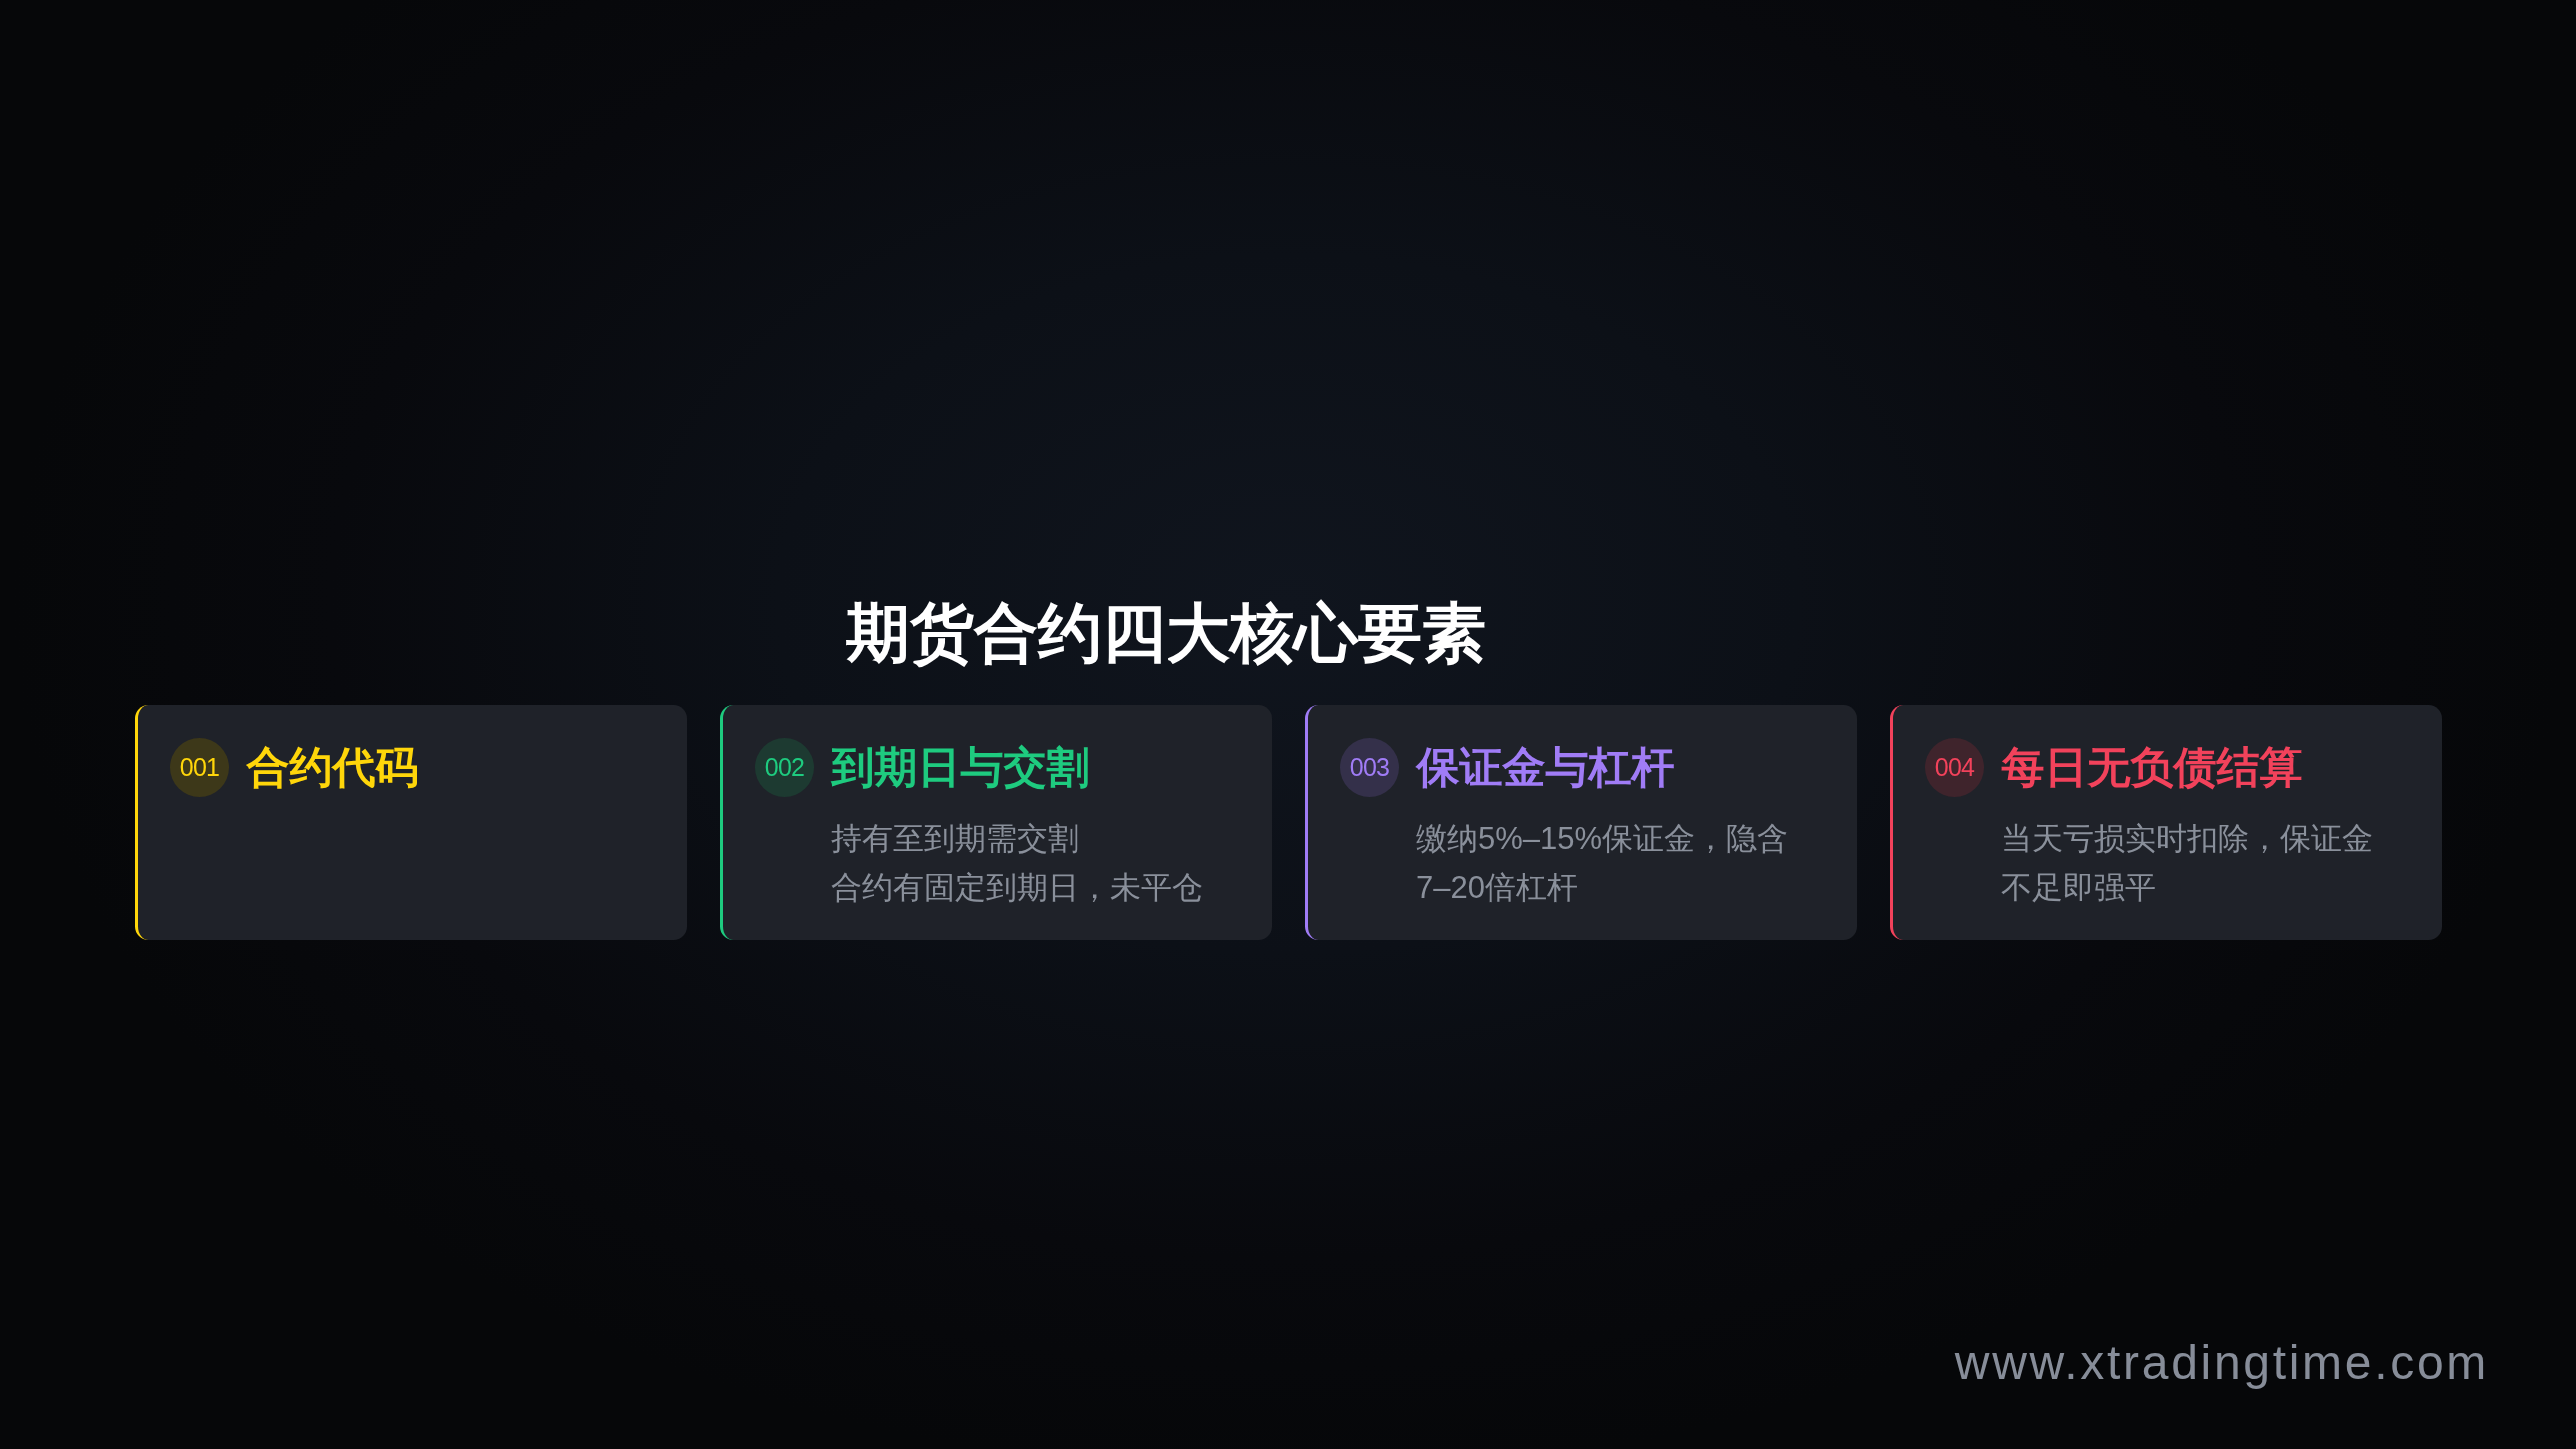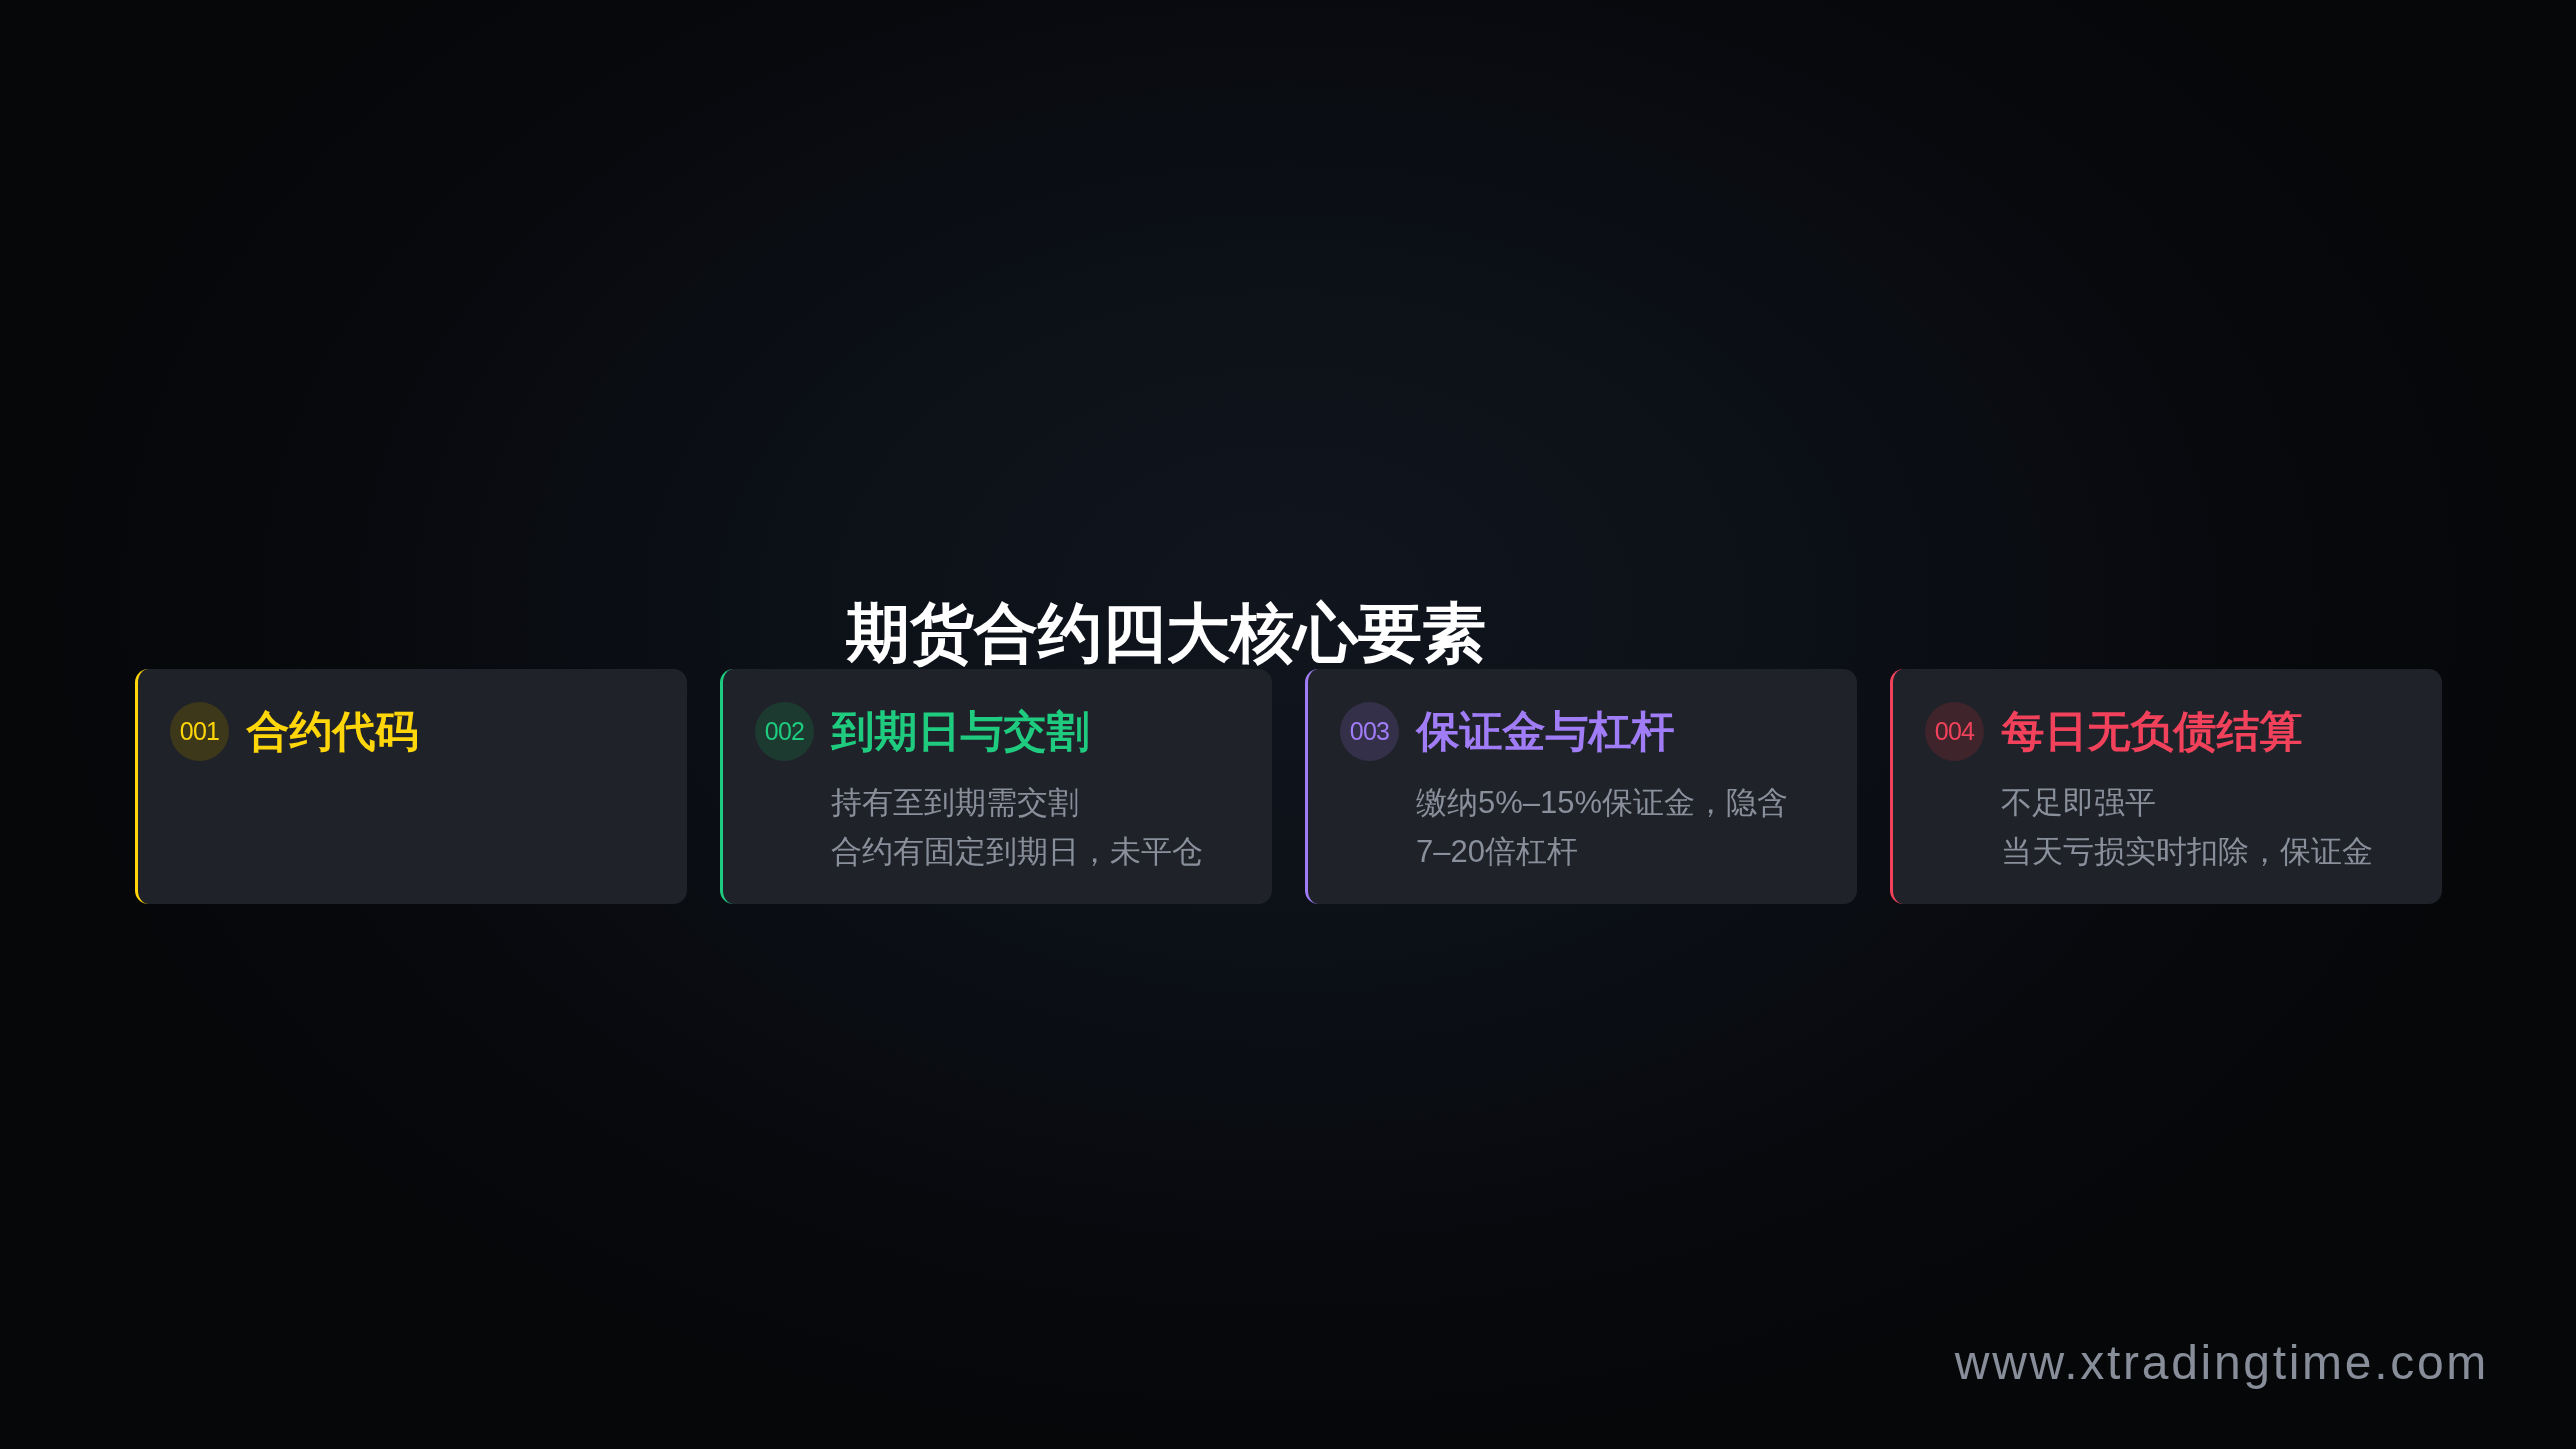--- a/index.html
+++ b/index.html
@@ -22,21 +22,21 @@
     text-align: center;
     font-size: 64px;
     font-weight: 700;
     color: #ffffff;
     line-height: 83px;
     letter-spacing: 0px;
   }
   .cards {
     position: absolute;
     left: 135px;
-    top: 669px;
+    top: 705px;
     width: 2379px;
     height: 235px;
     display: flex;
     gap: 33px;
   }
   .card {
     box-sizing: border-box;
     width: 552px;
     height: 235px;
     background: #1f2229;
@@ -127,20 +127,20 @@
       <div>7–20倍杠杆</div>
     </div>
   </div>
 
   <div class="card" style="--accent: #f2425b; --badge-bg: #3f242c;">
     <div class="card-head">
       <div class="badge">004</div>
       <div class="card-title">每日无负债结算</div>
     </div>
     <div class="card-desc">
+      <div>当天亏损实时扣除，保证金</div>
       <div>不足即强平</div>
-      <div>当天亏损实时扣除，保证金</div>
     </div>
   </div>
 </div>
 
 <div class="footer-url">www.xtradingtime.com</div>
 
 
 </body></html>

